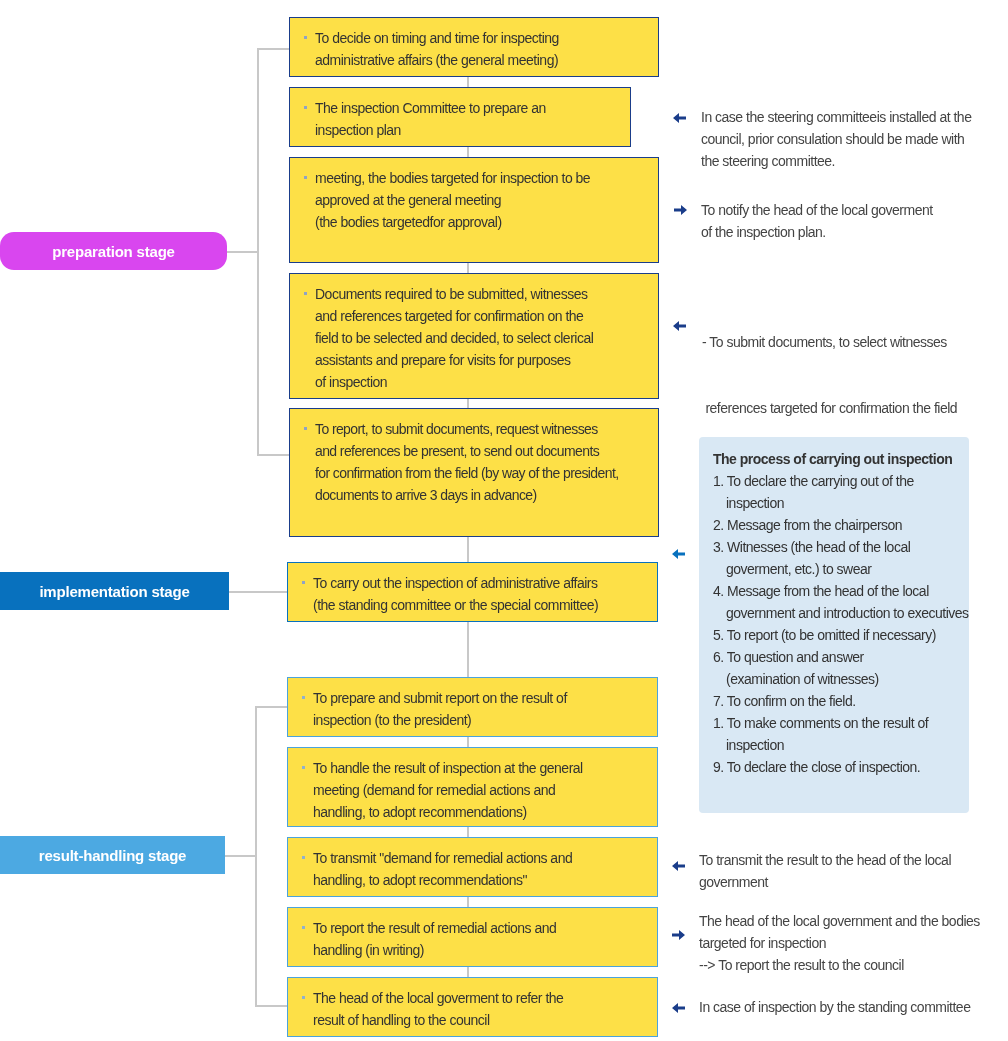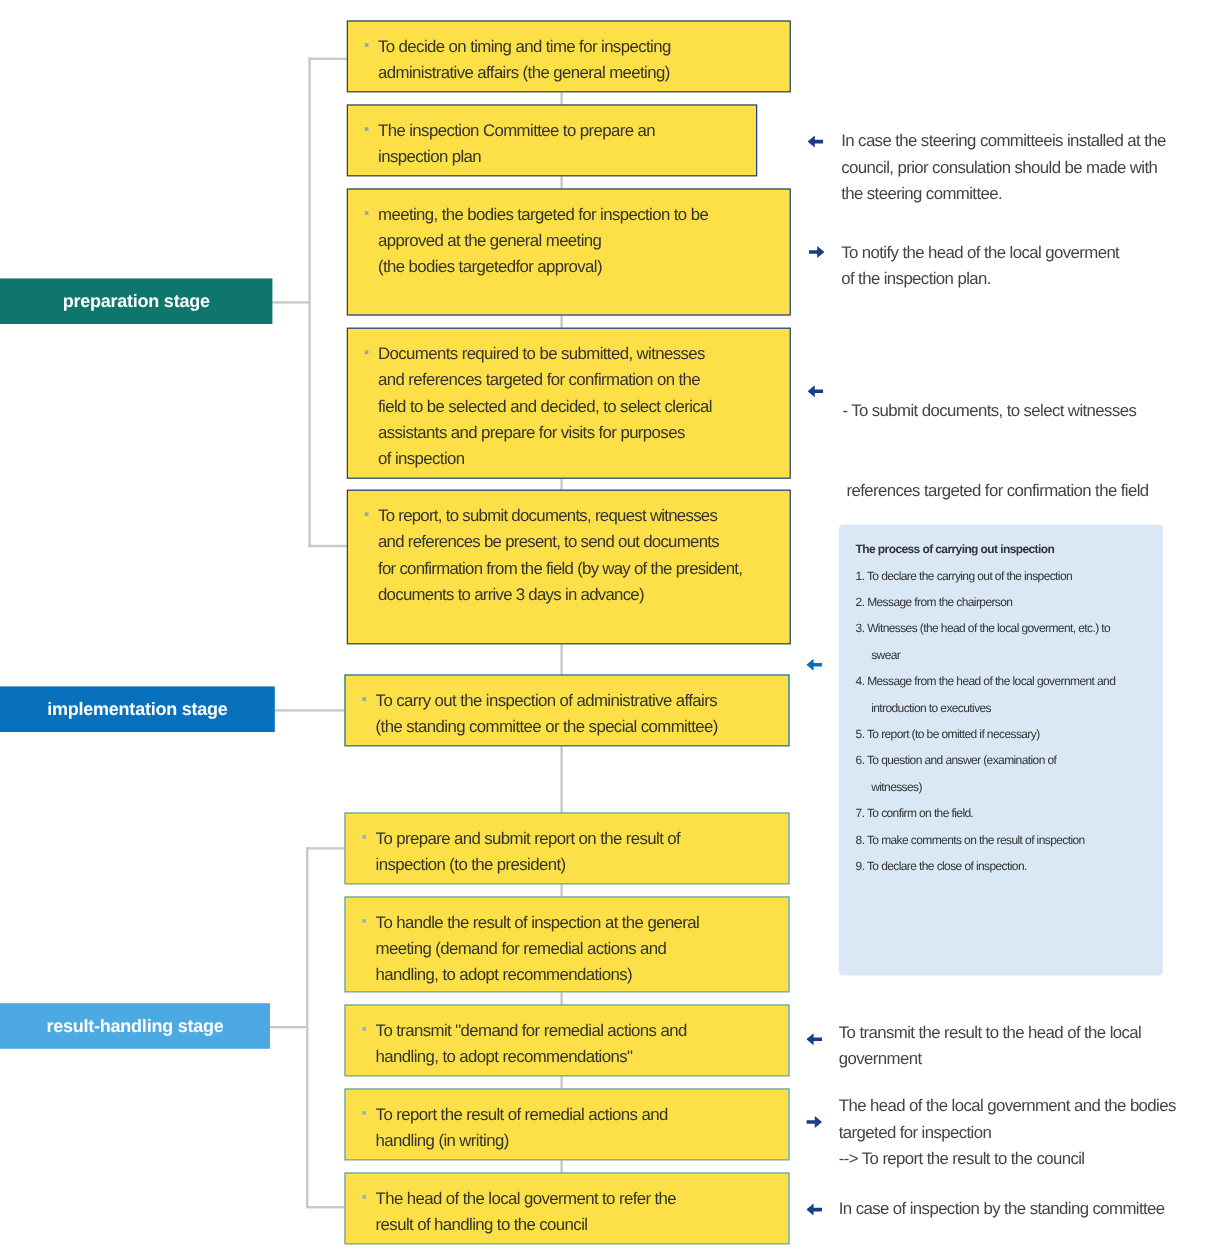--- a/index.html
+++ b/index.html
@@ -9,41 +9,41 @@
   .stage { position:absolute; left:0; width:227px; height:38px; color:#fff; font-weight:bold;
            font-size:15px; display:flex; align-items:center; justify-content:center; letter-spacing:-0.2px; }
   .box { position:absolute; background:#fde047; box-sizing:border-box; border:1.5px solid #1a3d8a;
          font-size:14px; line-height:22px; letter-spacing:-0.5px; color:#333; padding:9px 8px 0 25px; }
   .box.light { border-color:#4ba3dc; }
   .box .bullet { position:absolute; left:14px; top:18px; width:3px; height:3px; background:#8fa3c4; }
   .box.light .bullet { background:#8fb0cf; }
   .note { position:absolute; font-size:14px; line-height:22px; letter-spacing:-0.5px; color:#444; }
   .arrow { position:absolute; width:13px; height:10px; }
   .process { position:absolute; left:699px; top:437px; width:270px; height:376px; background:#d9e8f4;
-             border-radius:4px; box-sizing:border-box; padding:11px 0 0 14px; font-size:10px;
+             border-radius:4px; box-sizing:border-box; padding:11px 0 0 14px; font-size:14px;
              line-height:22px; letter-spacing:-0.5px; color:#333; }
   .process .ptitle { font-weight:bold; color:#333; }
   .process .pitem { display:block; padding-left:13px; text-indent:-13px; }
 </style>
 </head>
 <body>
 
 <div class="line" style="left:467px; top:75px; width:2px; height:605px;"></div>
 <div class="line" style="left:467px; top:735px; width:2px; height:245px;"></div>
 <div class="line" style="left:257px; top:48px; width:2px; height:408px;"></div>
 <div class="line" style="left:257px; top:48px; width:33px; height:2px;"></div>
 <div class="line" style="left:257px; top:454px; width:33px; height:2px;"></div>
 <div class="line" style="left:227px; top:251px; width:31px; height:2px;"></div>
 <div class="line" style="left:229px; top:591px; width:58px; height:2px;"></div>
 <div class="line" style="left:255px; top:706px; width:2px; height:300px;"></div>
 <div class="line" style="left:255px; top:706px; width:33px; height:2px;"></div>
 <div class="line" style="left:255px; top:1005px; width:33px; height:2px;"></div>
 <div class="line" style="left:225px; top:855px; width:31px; height:2px;"></div>
 
-<div class="stage" style="top:232px; background:#0f766e;">preparation stage</div>
+<div class="stage" style="top:232px; background:#d946ef;border-radius:14px;">preparation stage</div>
 <div class="stage" style="top:572px; width:229px; background:#0871be;">implementation stage</div>
 <div class="stage" style="top:836px; width:225px; background:#4ca9e2;">result-handling stage</div>
 
 <div class="box" style="left:289px; top:17px; width:370px; height:60px;">
   <span class="bullet"></span>
   <div>To decide on timing and time for inspecting</div>
   <div>administrative affairs (the general meeting)</div>
 </div>
 <div class="box" style="left:289px; top:87px; width:342px; height:60px;">
   <span class="bullet"></span>
@@ -156,15 +156,15 @@
 
 <div class="process">
   <div class="ptitle">The process of carrying out inspection</div>
   <span class="pitem">1. To declare the carrying out of the inspection</span>
   <span class="pitem">2. Message from the chairperson</span>
   <span class="pitem" style="padding-right:20px;">3. Witnesses (the head of the local goverment, etc.) to swear</span>
   <span class="pitem" style="padding-right:0;">4. Message from the head of the local government and introduction to executives</span>
   <span class="pitem">5. To report (to be omitted if necessary)</span>
   <span class="pitem" style="padding-right:68px;">6. To question and answer (examination of witnesses)</span>
   <span class="pitem">7. To confirm on the field.</span>
-  <span class="pitem" style="padding-right:30px;">8. To make comments on the result of  inspection</span>
+  <span class="pitem" style="padding-right:30px;">1. To make comments on the result of  inspection</span>
   <span class="pitem">9. To declare the close of inspection.</span>
 </div>
 
 </body></html>

